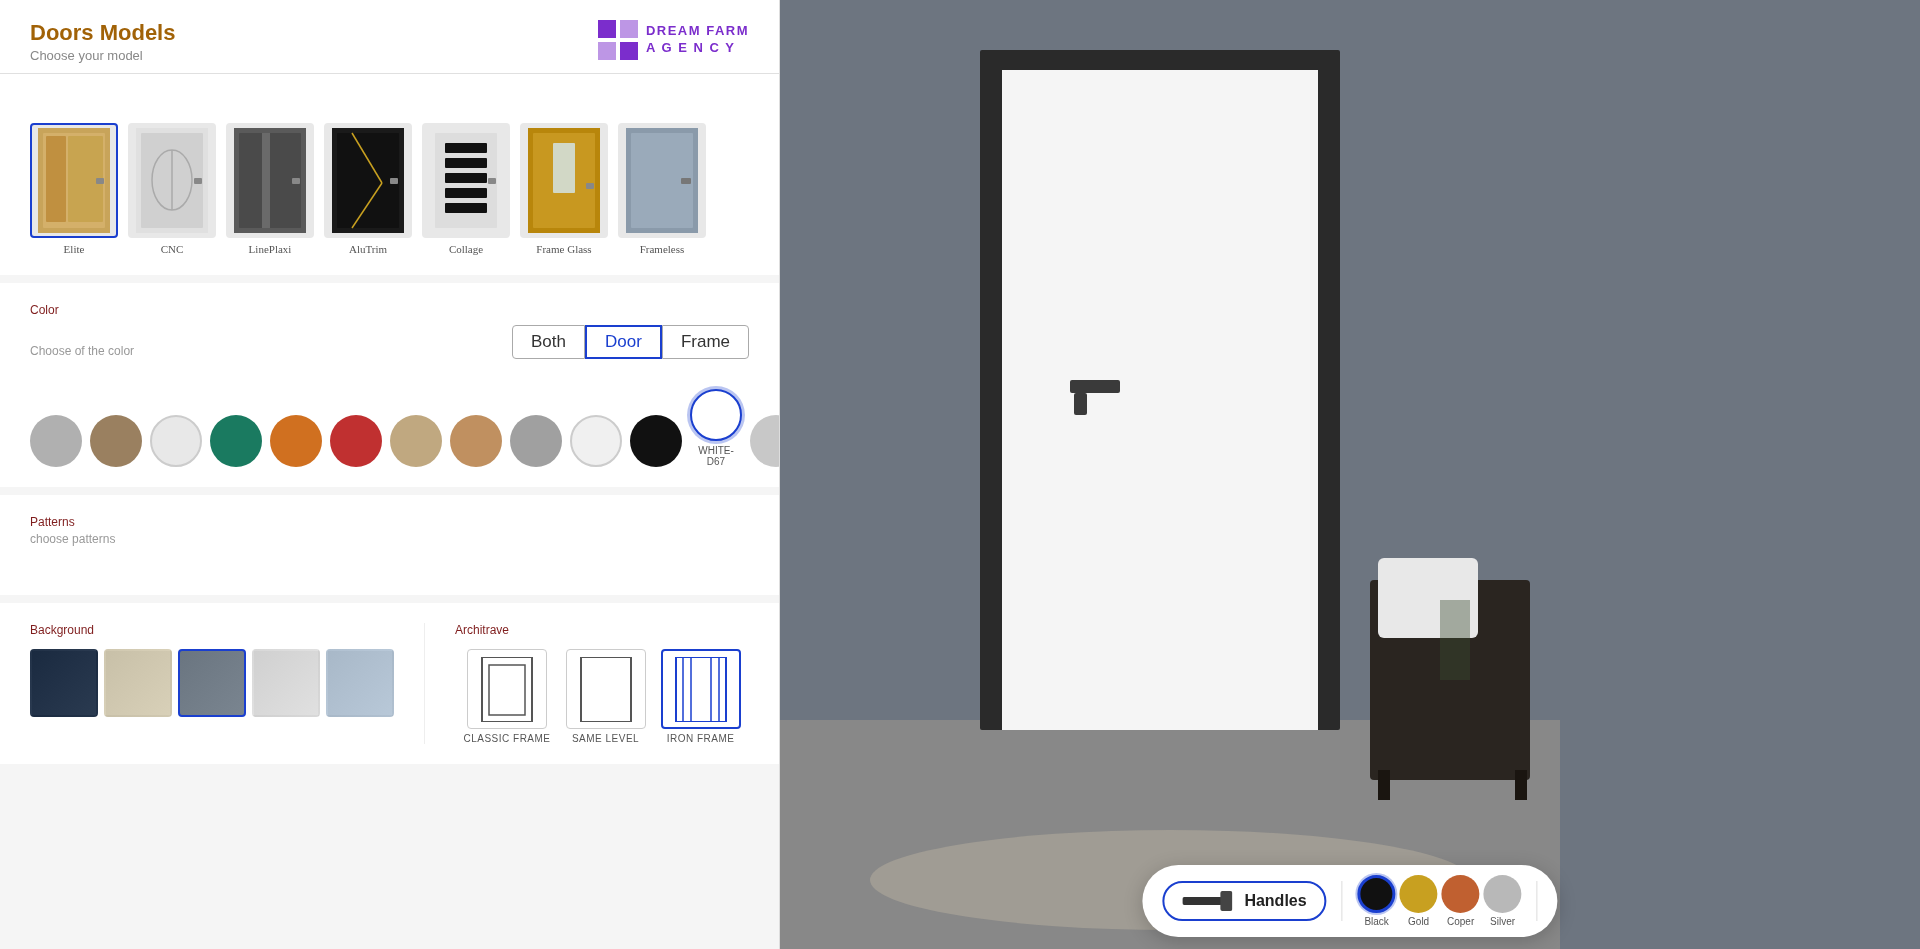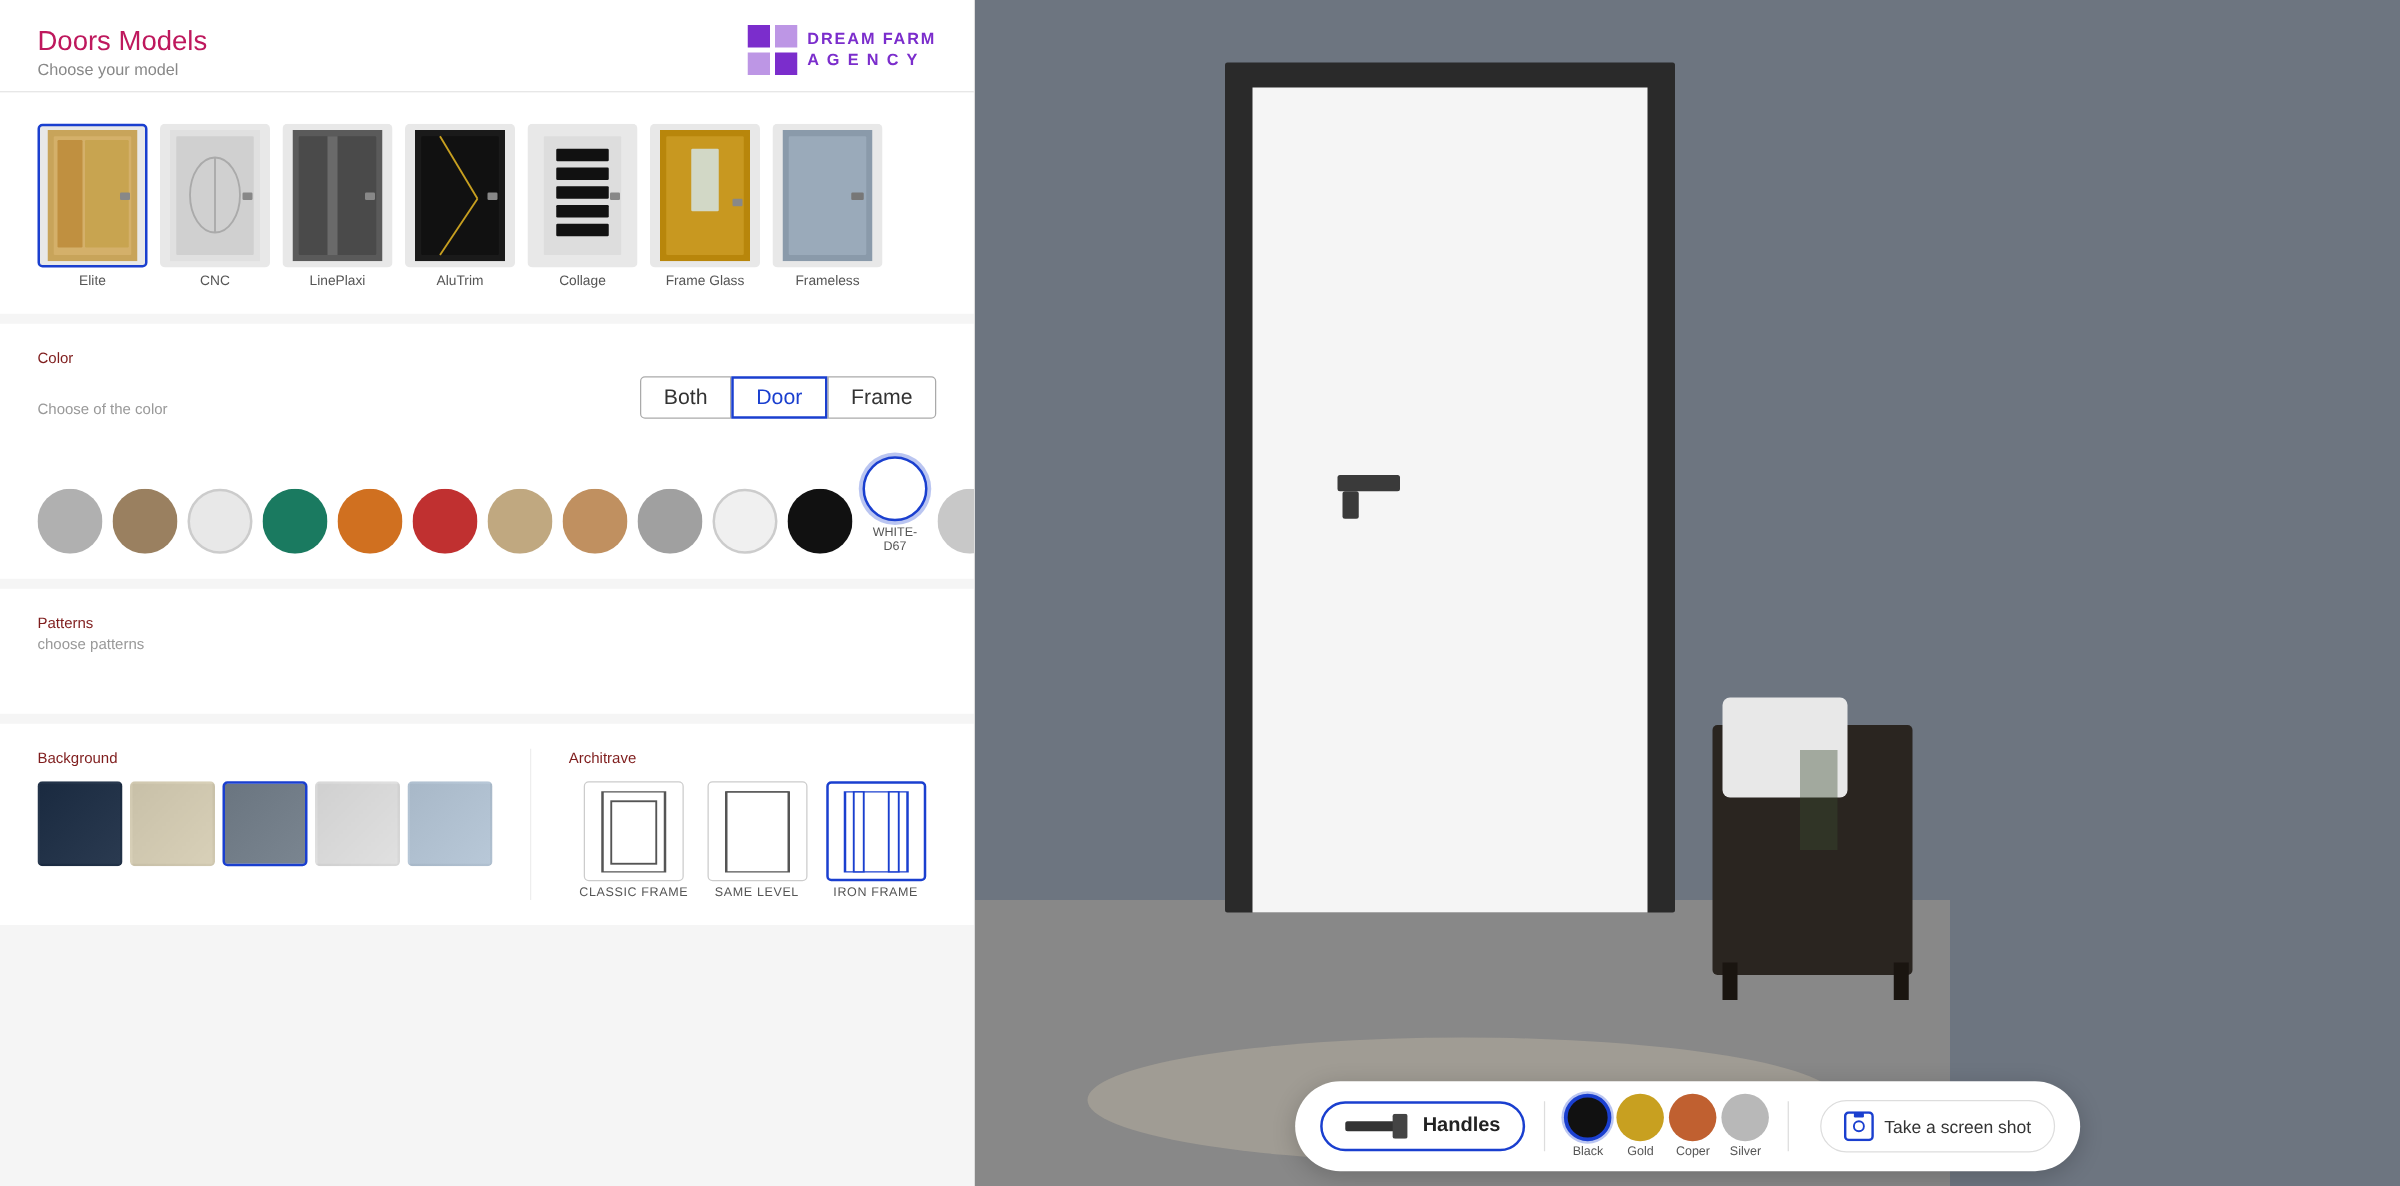--- a/index.html
+++ b/index.html
@@ -19,22 +19,22 @@
       padding: 20px 30px 10px;
       background: #fff;
       border-bottom: 1px solid #e0e0e0;
       display: flex;
       justify-content: space-between;
       align-items: flex-start;
     }
 
     .header-title h1 {
       font-size: 22px;
-      font-weight: normal;
-      color: #be185d;
+      font-weight: bold;
+      color: #a16207;
     }
 
     .header-title p {
       font-size: 13px;
       color: #888;
       margin-top: 2px;
     }
 
     .logo {
       display: flex;
@@ -58,23 +58,24 @@
     
     .section {
       padding: 20px 30px;
       background: #fff;
       margin-bottom: 8px;
     }
 
     .door-models-grid {
       display: flex;
       gap: 10px;
-      margin-top: 5px;
+      margin-top: 29px;
       flex-wrap: nowrap;
       overflow-x: visible;
+      font-family: Liberation Serif, serif;
     }
 
     .door-item {
       display: flex;
       flex-direction: column;
       align-items: center;
       cursor: pointer;
     }
 
     .door-img-wrap {
@@ -640,24 +641,16 @@
           <span class="handle-color-label">Coper</span>
         </div>
         <div class="handle-color-opt">
           <div class="handle-color-circle" style="background: rgb(184, 184, 184);"></div>
           <span class="handle-color-label">Silver</span>
         </div>
       </div>
 
     <div class="toolbar-divider"></div>
 
-    <button class="screenshot-btn">
-      <svg class="screenshot-icon" viewBox="0 0 24 24">
-        <rect x="1" y="1" width="22" height="22" rx="3" fill="none" stroke="#1a3fcf" stroke-width="2"></rect>
-        <circle cx="12" cy="12" r="4" fill="none" stroke="#1a3fcf" stroke-width="1.5"></circle>
-        <rect x="8" y="1" width="8" height="4" rx="1" fill="#1a3fcf"></rect>
-      </svg>
-      <span>Take a screen shot</span>
-    </button>
 
   </div>
 
 </div>
 
 </body></html>

